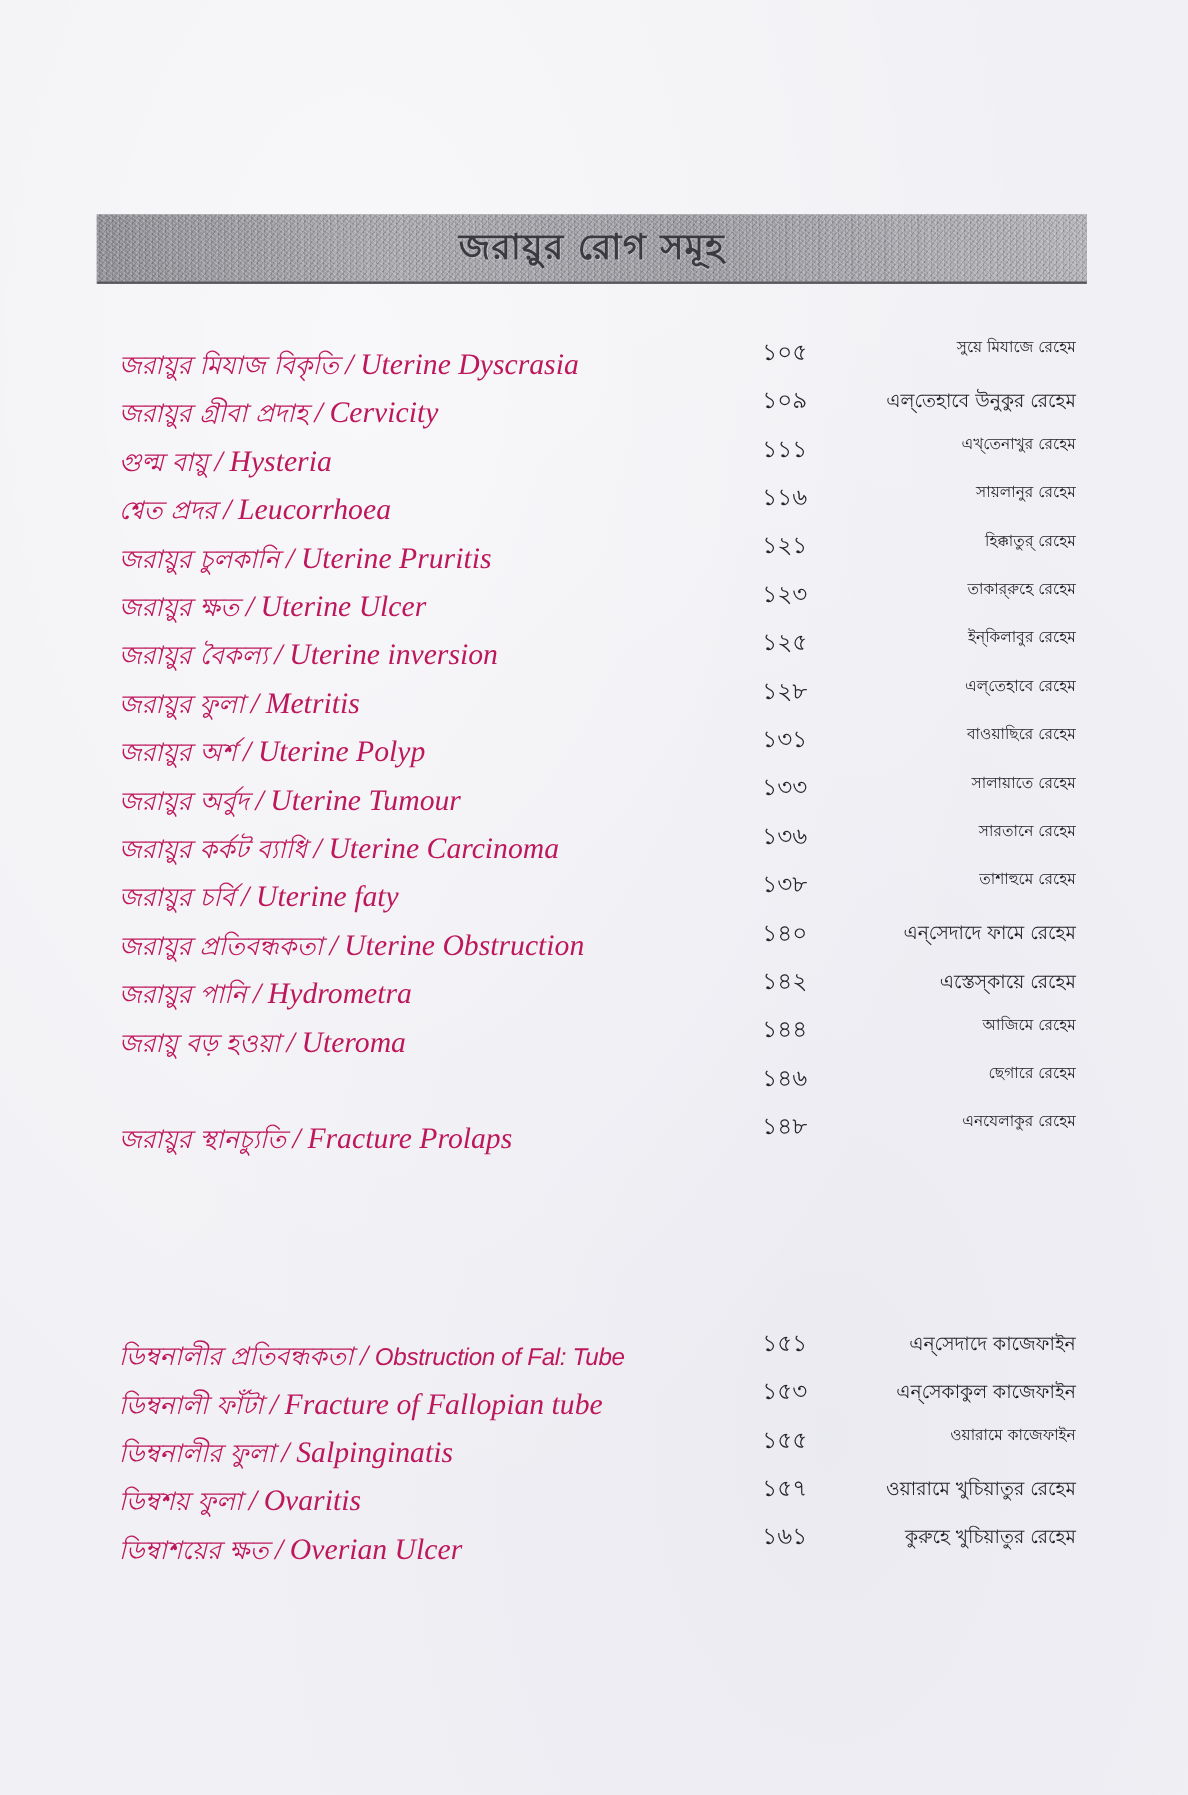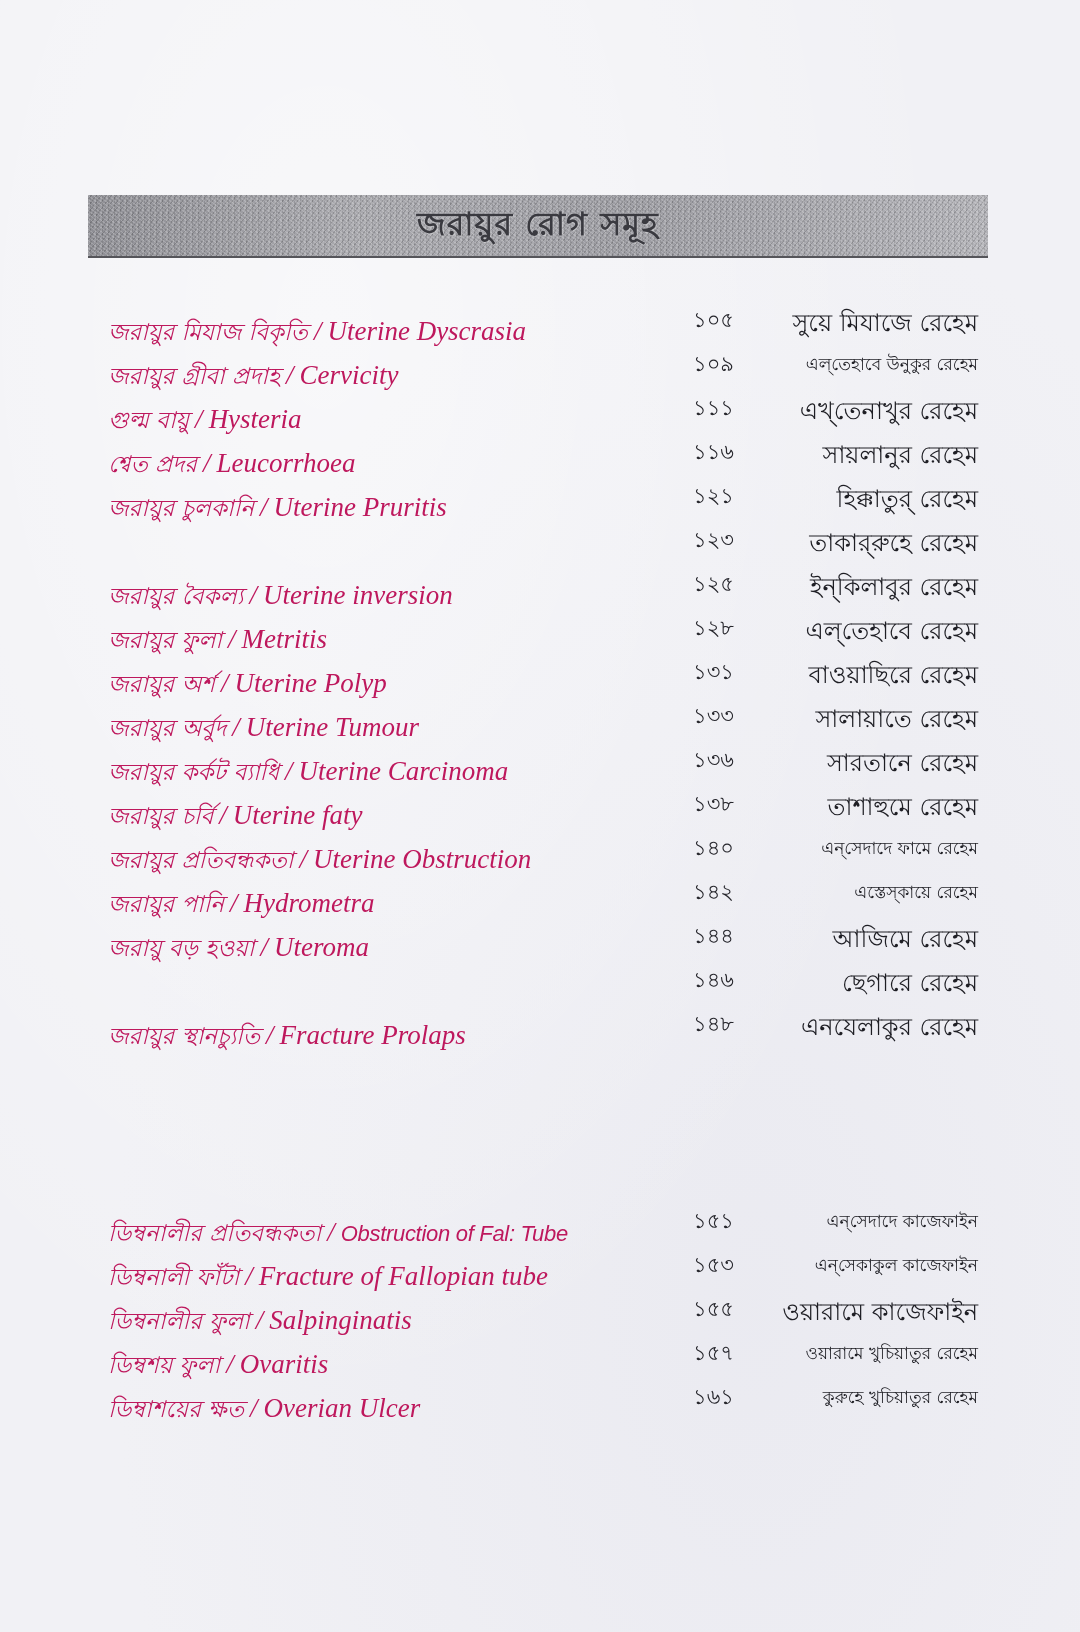--- a/index.html
+++ b/index.html
@@ -48,21 +48,21 @@
   .row .title .bn { font-family:"DejaVu Sans",sans-serif; font-size:23px; }
   .row .title .sep { margin:0 6px; }
   .row .title .en { font-family:"Liberation Serif",serif; }
   .row .title .en.narrow { font-family:"Liberation Sans",sans-serif; font-size:22px; letter-spacing:-0.3px; }
   .row .page-num {
     position:absolute; left:585px; top:6px;
     font-family:"DejaVu Sans",sans-serif; font-size:21px; color:#26262c;
   }
   .row .remedy {
     position:absolute; right:0; top:6px;
-    font-family:"DejaVu Sans",sans-serif; font-size:24px; color:#1e1e24;
+    font-family:"DejaVu Sans",sans-serif; font-size:14px; color:#1e1e24;
     white-space:nowrap; text-align:right;
   }
   .row .remedy.small { font-size:17px; top:9px;text-align:right; }
 </style>
 </head>
 <body>
 
 <div class="page">
 
   <div class="banner" id="banner1">
@@ -89,20 +89,21 @@
         <span class="title"><span class="bn">শ্বেত প্রদর</span><span class="sep">/</span><span class="en">Leucorrhoea</span></span>
         <span class="page-num">১১৬</span>
         <span class="remedy">সায়লানুর রেহেম</span>
       </div>
       <div class="row">
         <span class="title"><span class="bn">জরায়ুর চুলকানি</span><span class="sep">/</span><span class="en">Uterine Pruritis</span></span>
         <span class="page-num">১২১</span>
         <span class="remedy">হিক্কাতুর্‌ রেহেম</span>
       </div>
       <div class="row">
+        <span class="title"><span class="bn">জরায়ুর ক্ষত</span><span class="sep">/</span><span class="en">Uterine Ulcer</span></span>
         <span class="page-num">১২৩</span>
         <span class="remedy">তাকার্‌রুহে রেহেম</span>
       </div>
       <div class="row">
         <span class="title"><span class="bn">জরায়ুর বৈকল্য</span><span class="sep">/</span><span class="en">Uterine inversion</span></span>
         <span class="page-num">১২৫</span>
         <span class="remedy">ইন্‌কিলাবুর রেহেম</span>
       </div>
       <div class="row">
         <span class="title"><span class="bn">জরায়ুর ফুলা</span><span class="sep">/</span><span class="en">Metritis</span></span>

